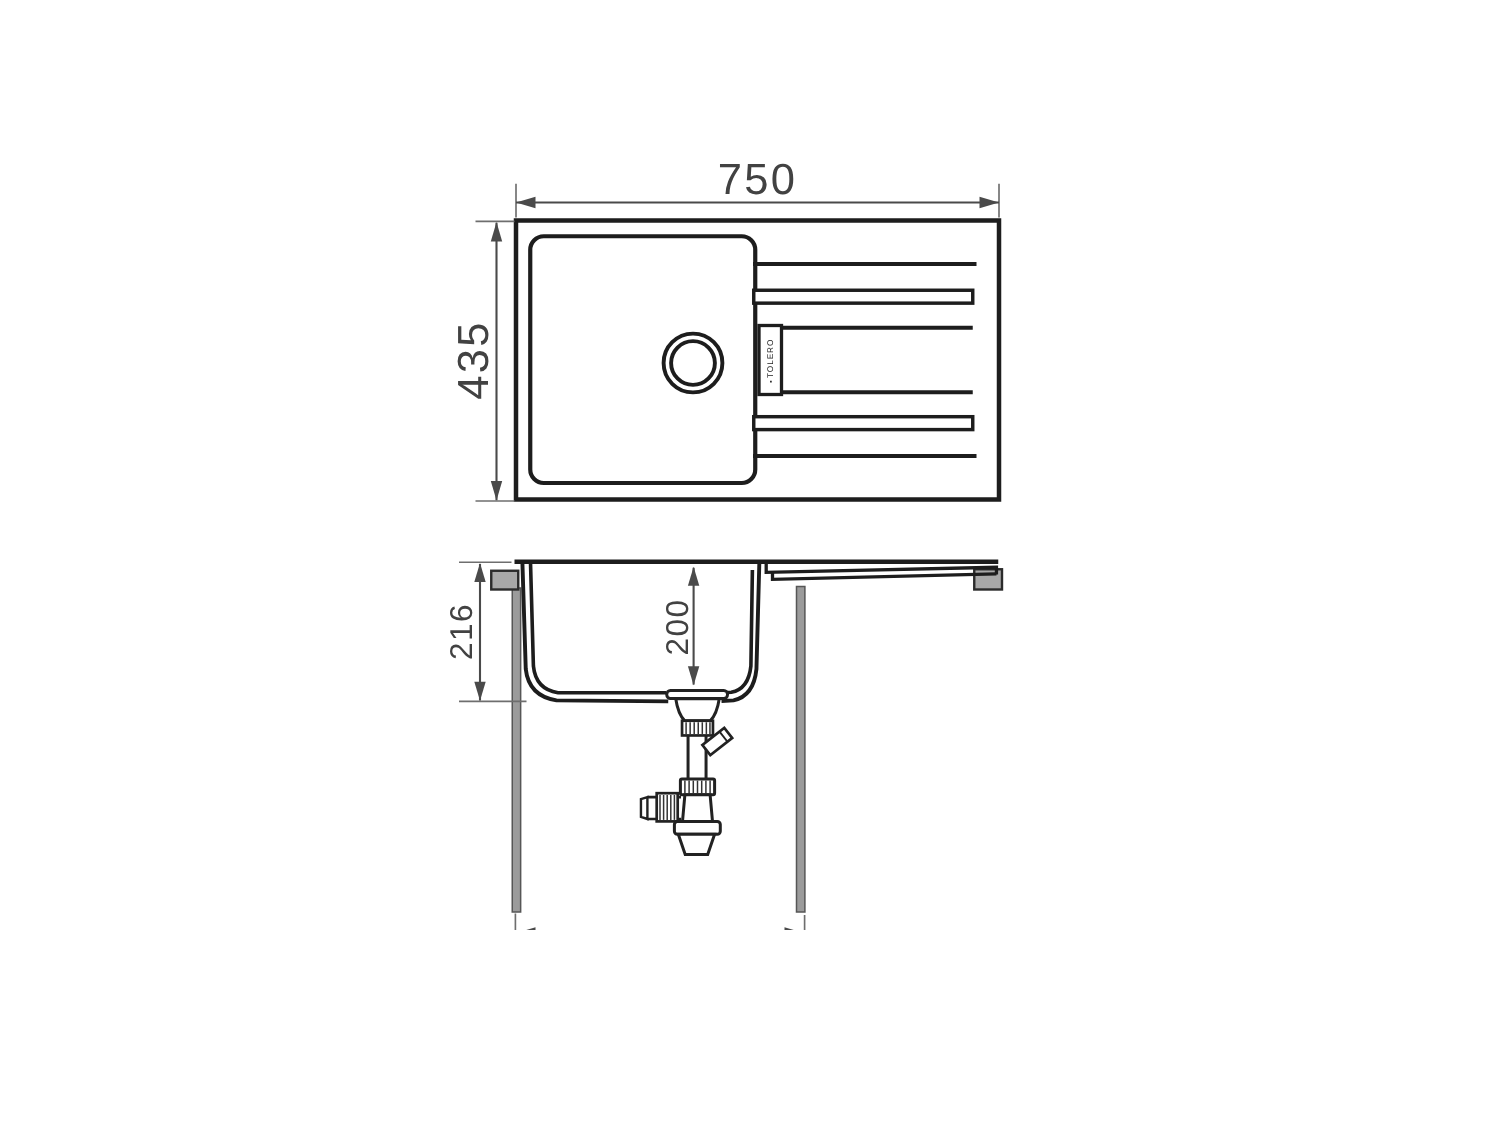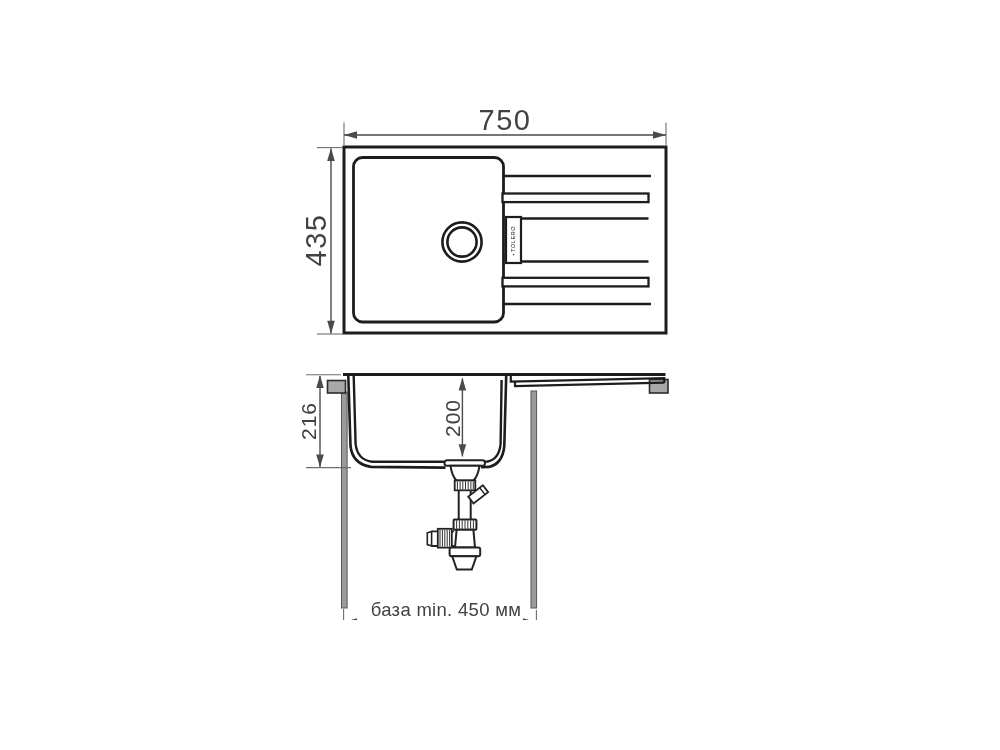--- a/index.html
+++ b/index.html
@@ -157,16 +157,15 @@
         <polygon points="344,622 357,618.2 357,625.8" fill="#4a4a4a"></polygon>
         <polygon points="536,622 523,618.2 523,625.8" fill="#4a4a4a"></polygon>
       </g>
     </g>
   </svg>
 
   <div class="lbl lbl-750">750</div>
   <div class="lbl lbl-435">435</div>
   <div class="lbl lbl-216">216</div>
   <div class="lbl lbl-200">200</div>
-  <div class="lbl lbl-base">база min. 450 мм</div>
   <div class="lbl brand-plate-text"><span class="logo">▪</span><span>TOLERO</span></div>
 
 </div>
 
 </body></html>

